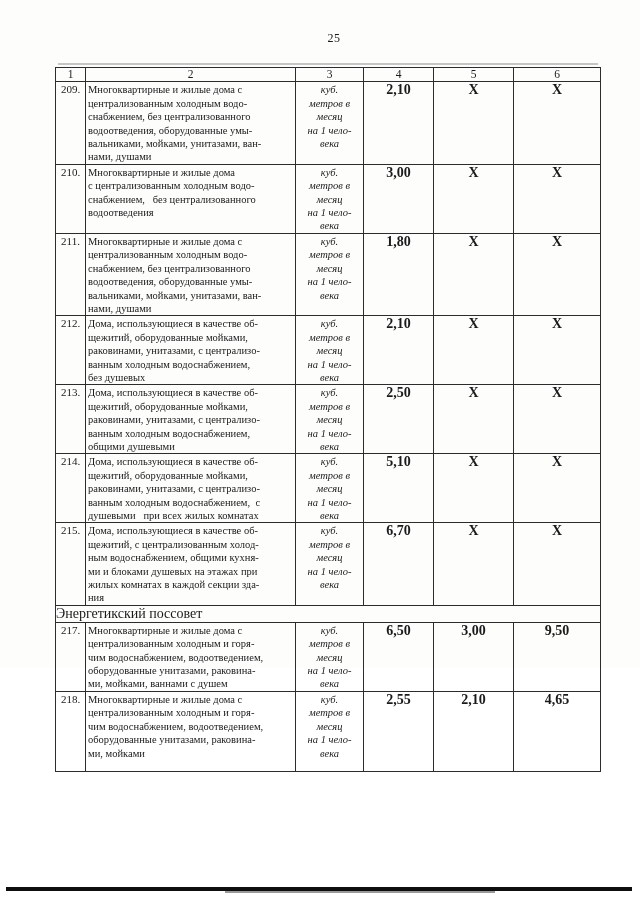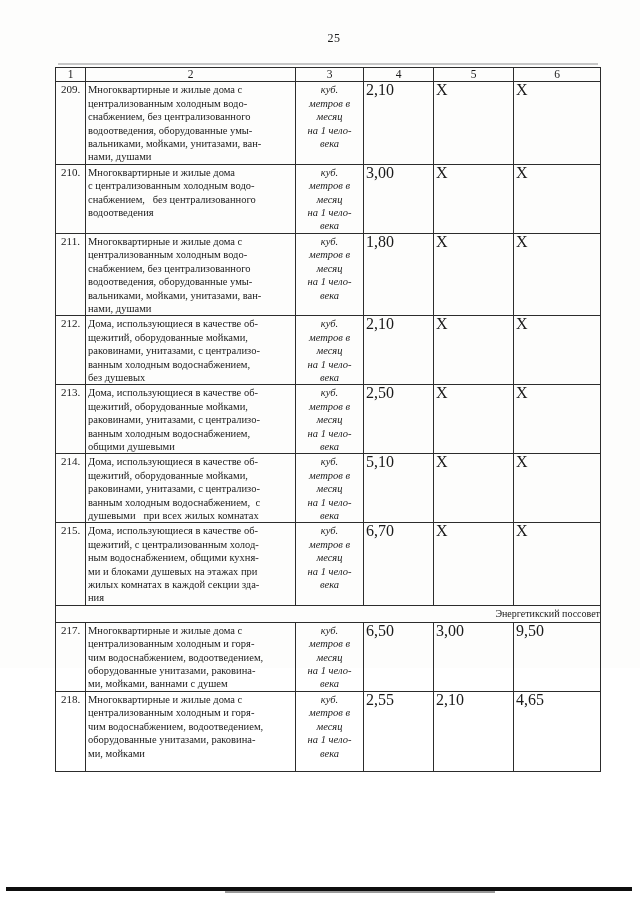--- a/index.html
+++ b/index.html
@@ -78,28 +78,29 @@
     padding-right: 2px;
   }
   td.c3 {
     text-align: center;
     white-space: pre-wrap;
     padding-left: 1px;
     padding-right: 1px;
     font-style: italic;
   }
   td.c4, td.c5, td.c6 {
-    text-align: left;
-    font-size: 16px;
+    text-align: center;
+    font-size: 14px;
     padding-right: 7px;
+    font-weight: bold;
   }
   tr.tall td { height: 78px; }
   tr.section-row td {
-    text-align: right;
-    font-size: 10px;
+    text-align: left;
+    font-size: 14px;
     height: 14px;
     padding: 1px 0 1px 0;
     white-space: nowrap;
   }
   
   .scan-bar {
     position: absolute;
     top: 887px;
     left: 6px;
     width: 626px;

